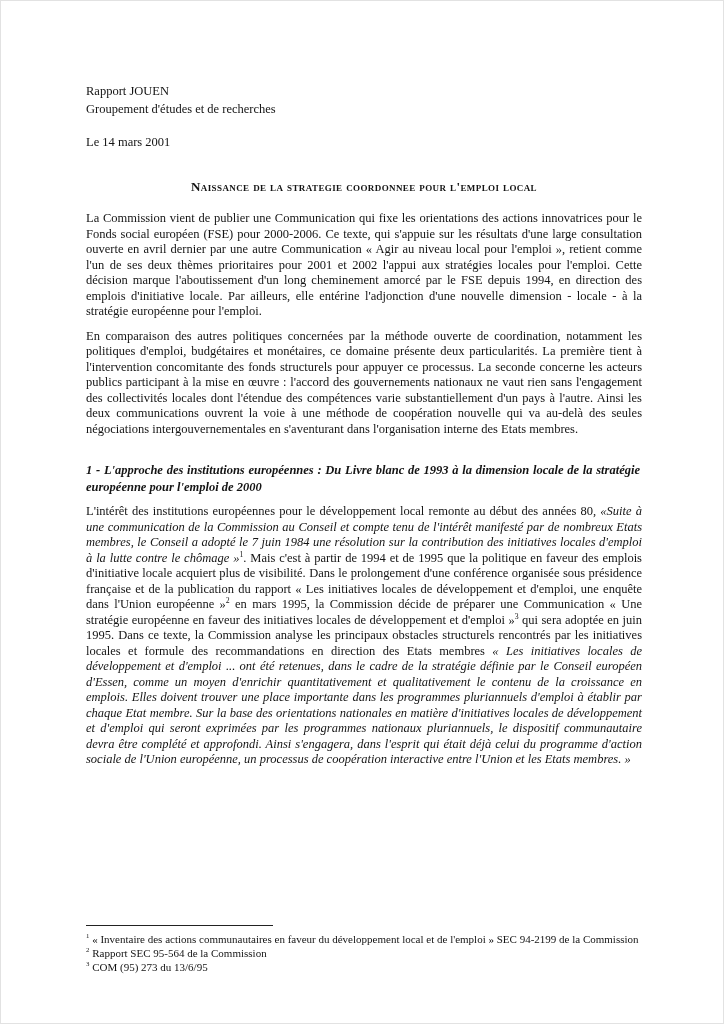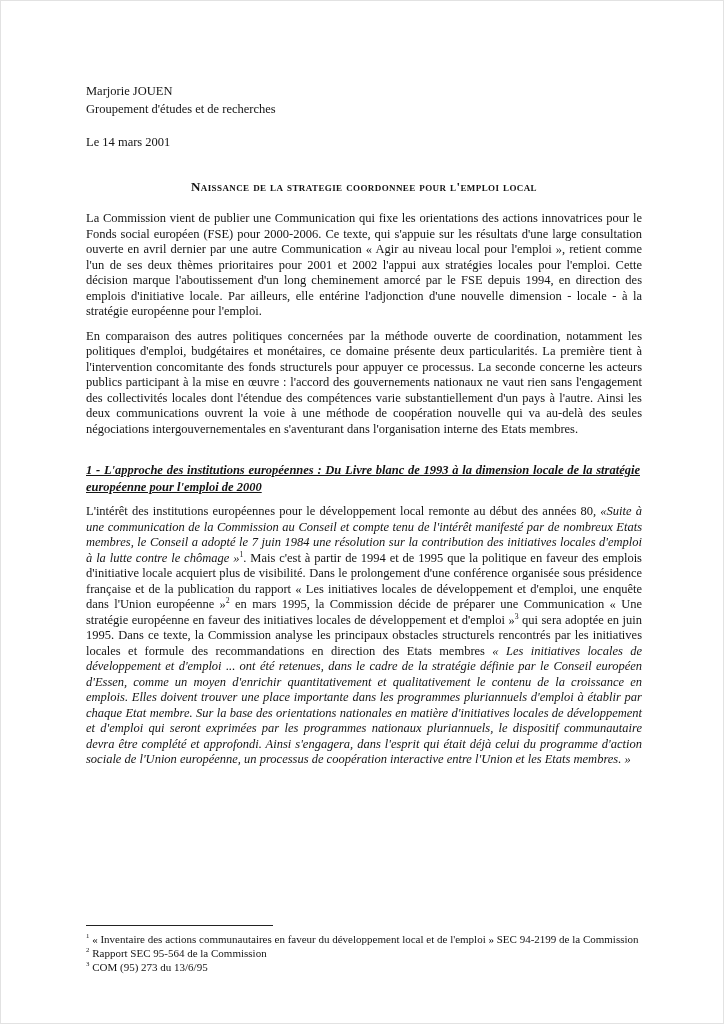--- a/index.html
+++ b/index.html
@@ -36,21 +36,20 @@
   .para {
     text-align: justify;
     line-height: 15.5px;
     margin: 9px 0 0 0;
   }
   .para.first { margin-top: 14px; }
   .section-heading {
     font-size: 12.5px;
     font-weight: bold;
     font-style: italic;
-    text-decoration: underline;
     text-align: justify;
     line-height: 16.5px;
     margin: 25px 2px 0 0;
   }
   .para.after-heading { }
   .italic { font-style: italic; }
   sup {
     vertical-align: super;
     font-size: 0.62em;
     line-height: 0;
@@ -73,21 +72,21 @@
     text-align: justify;
   }
 </style>
 </head>
 <body>
 
 <div class="page">
   <div class="content">
 
     <div class="author-block">
-      <div>Marjorie JOUEN</div>
+      <div>Rapport JOUEN</div>
       <div>Groupement d'études et de recherches</div>
     </div>
 
     <div class="date-line">Le 14 mars 2001</div>
 
     <h1 class="doc-title">Naissance de la strategie coordonnee pour l'emploi local</h1>
 
     <p class="para first">La Commission vient de publier une Communication qui fixe les orientations des actions innovatrices pour le Fonds social européen (FSE) pour 2000-2006. Ce texte, qui s'appuie sur les résultats d'une large consultation ouverte en avril dernier par une autre Communication « Agir au niveau local pour l'emploi », retient comme l'un de ses deux thèmes prioritaires pour 2001 et 2002 l'appui aux stratégies locales pour l'emploi. Cette décision marque l'aboutissement d'un long cheminement amorcé par le FSE depuis 1994, en direction des emplois d'initiative locale. Par ailleurs, elle entérine l'adjonction d'une nouvelle dimension - locale - à la stratégie européenne pour l'emploi.</p>
 
     <p class="para">En comparaison des autres politiques concernées par la méthode ouverte de coordination, notamment les politiques d'emploi, budgétaires et monétaires, ce domaine présente deux particularités. La première tient à l'intervention concomitante des fonds structurels pour appuyer ce processus. La seconde concerne les acteurs publics participant à la mise en œuvre : l'accord des gouvernements nationaux ne vaut rien sans l'engagement des collectivités locales dont l'étendue des compétences varie substantiellement d'un pays à l'autre. Ainsi les deux communications ouvrent la voie à une méthode de coopération nouvelle qui va au-delà des seules négociations intergouvernementales en s'aventurant dans l'organisation interne des Etats membres.</p>

